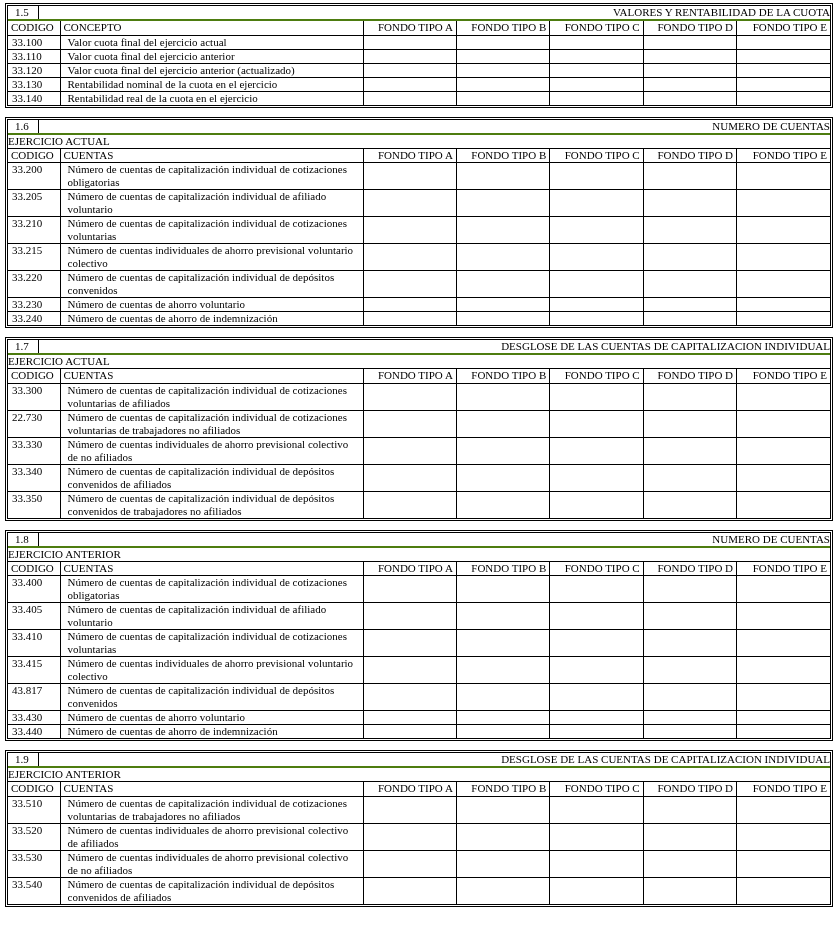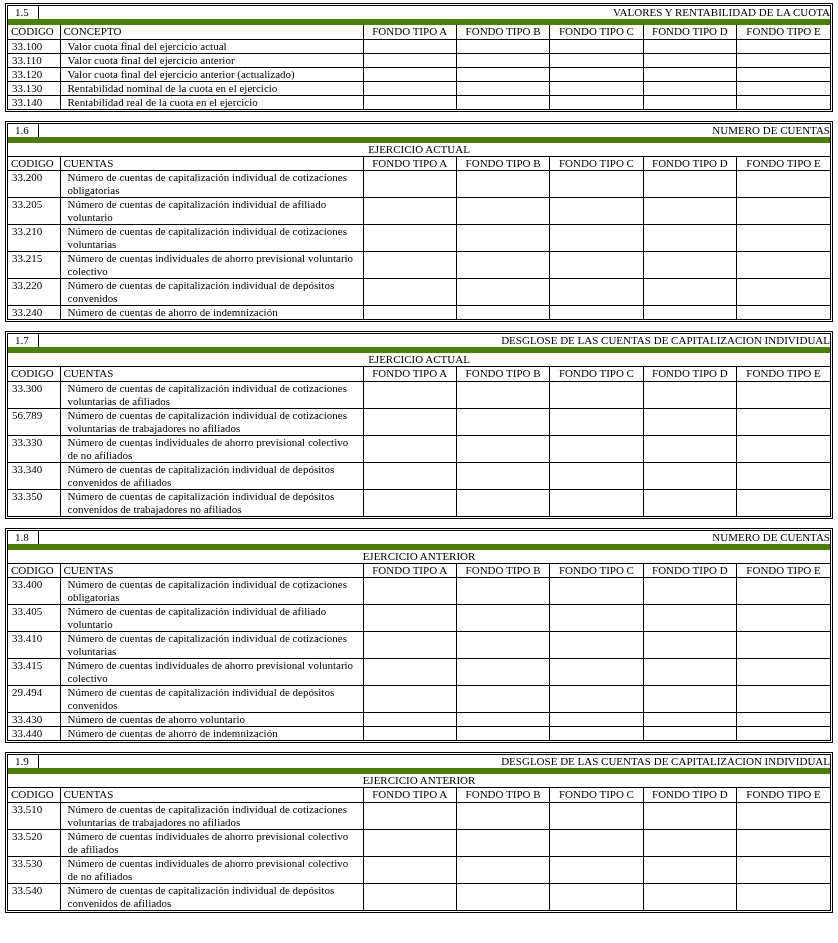--- a/index.html
+++ b/index.html
@@ -18,36 +18,36 @@
     height: 943px;
     padding: 3px 5px 0 5px;
   }
   .section {
     border: 3px double #000;
     margin-bottom: 9px;
     background: #fff;
   }
   .title-row {
     display: flex;
-    border-bottom: 6px solid #4d7c0f;
+    border-bottom: 2px solid #4d7c0f;
     min-height: 13px;
     line-height: 13px;
   }
   .sec-num {
     width: 31px;
     flex: 0 0 31px;
     border-right: 1px solid #000;
     padding-left: 7px;
   }
   .sec-title {
     flex: 1;
     text-align: right;
   }
   .subtitle-row {
-    text-align: center;
+    text-align: left;
     border-bottom: 1px solid #000;
     min-height: 13px;
     line-height: 13px;
   }
   table.grid {
     width: 100%;
     border-collapse: collapse;
     table-layout: fixed;
   }
   table.grid th, table.grid td {
@@ -55,21 +55,21 @@
     padding: 0 3px;
     vertical-align: top;
     line-height: 13px;
     font-weight: normal;
     font-size: 11px;
     text-align: left;
     height: 13px;
     overflow: hidden;
   }
   table.grid tr.header-row th { height: 14px; }
-  table.grid th.fund-h { text-align: center; }
+  table.grid th.fund-h { text-align: right; }
   table.grid td.code-cell { padding-left: 4px; }
   table.grid td.label-cell { padding-left: 7px; padding-right: 6px; margin-top: 12px; }
   table.grid td.value-cell { }
   
   table.grid { border-style: hidden; }
 </style>
 </head>
 <body>
 
 <div class="page" id="page-root">
@@ -213,20 +213,29 @@
           <tr>
             <td class="code-cell">33.220</td>
             <td class="label-cell">Número de cuentas de capitalización individual de depósitos convenidos</td>
             <td class="value-cell"></td>
             <td class="value-cell"></td>
             <td class="value-cell"></td>
             <td class="value-cell"></td>
             <td class="value-cell"></td>
           </tr>
           <tr>
+            <td class="code-cell">33.230</td>
+            <td class="label-cell">Número de cuentas de ahorro voluntario</td>
+            <td class="value-cell"></td>
+            <td class="value-cell"></td>
+            <td class="value-cell"></td>
+            <td class="value-cell"></td>
+            <td class="value-cell"></td>
+          </tr>
+          <tr>
             <td class="code-cell">33.240</td>
             <td class="label-cell">Número de cuentas de ahorro de indemnización</td>
             <td class="value-cell"></td>
             <td class="value-cell"></td>
             <td class="value-cell"></td>
             <td class="value-cell"></td>
             <td class="value-cell"></td>
           </tr>
         </tbody>
     </table>
@@ -261,21 +270,21 @@
       <tr>
             <td class="code-cell">33.300</td>
             <td class="label-cell">Número de cuentas de capitalización individual de cotizaciones voluntarias de afiliados</td>
             <td class="value-cell"></td>
             <td class="value-cell"></td>
             <td class="value-cell"></td>
             <td class="value-cell"></td>
             <td class="value-cell"></td>
           </tr>
           <tr>
-            <td class="code-cell">56.789</td>
+            <td class="code-cell">22.730</td>
             <td class="label-cell">Número de cuentas de capitalización individual de cotizaciones voluntarias de trabajadores no afiliados</td>
             <td class="value-cell"></td>
             <td class="value-cell"></td>
             <td class="value-cell"></td>
             <td class="value-cell"></td>
             <td class="value-cell"></td>
           </tr>
           <tr>
             <td class="code-cell">33.330</td>
             <td class="label-cell">Número de cuentas individuales de ahorro previsional colectivo de no afiliados</td>
@@ -363,21 +372,21 @@
           <tr>
             <td class="code-cell">33.415</td>
             <td class="label-cell">Número de cuentas individuales de ahorro previsional voluntario colectivo</td>
             <td class="value-cell"></td>
             <td class="value-cell"></td>
             <td class="value-cell"></td>
             <td class="value-cell"></td>
             <td class="value-cell"></td>
           </tr>
           <tr>
-            <td class="code-cell">29.494</td>
+            <td class="code-cell">43.817</td>
             <td class="label-cell">Número de cuentas de capitalización individual de depósitos convenidos</td>
             <td class="value-cell"></td>
             <td class="value-cell"></td>
             <td class="value-cell"></td>
             <td class="value-cell"></td>
             <td class="value-cell"></td>
           </tr>
           <tr>
             <td class="code-cell">33.430</td>
             <td class="label-cell">Número de cuentas de ahorro voluntario</td>

